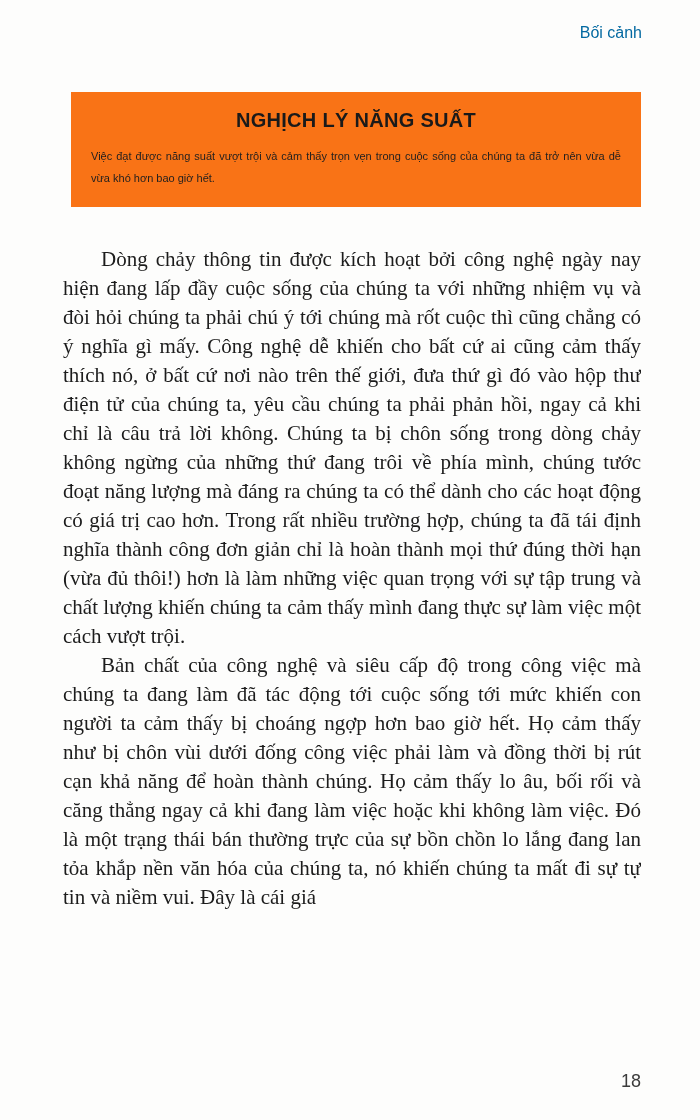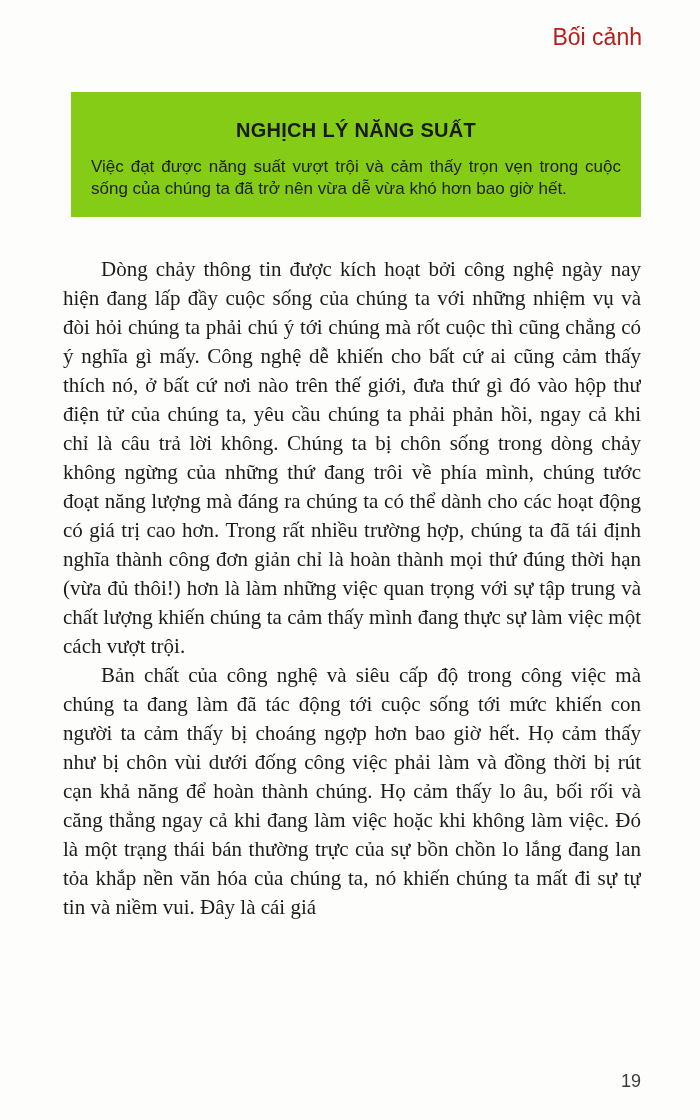--- a/index.html
+++ b/index.html
@@ -16,22 +16,22 @@
     height: 1120px;
     background: #fdfdfc;
     overflow: hidden;
   }
 
   .running-header {
     position: absolute;
     top: 24px;
     right: 58px;
     font-family: "Liberation Sans", sans-serif;
-    font-size: 23px;
-    color: #b91c1c;
+    font-size: 16px;
+    color: #0369a1;
   }
 
   .content {
     position: absolute;
     top: 70px;
     left: 63px;
     width: 578px;
     height: 990px;
     overflow: hidden;
   }
@@ -42,38 +42,38 @@
     line-height: 29px;
     color: #1c1c1c;
     text-align: justify;
     text-indent: 38px;
   }
 
   .body-par + .body-par { }
 
   .callout {
     margin: 22px 0 38px 8px;
-    background: #84cc16;
-    padding: 25px 20px 18px 20px;
+    background: #f97316;
+    padding: 15px 20px 18px 20px;
   }
 
   .callout-title {
     font-family: "Liberation Sans", "DejaVu Sans", sans-serif;
     font-weight: bold;
     font-size: 20px;
     line-height: 26px;
     letter-spacing: 0.3px;
     text-align: center;
     color: #1a1a1a;
     margin-bottom: 13px;
   }
 
   .callout-body {
     font-family: "Liberation Sans", "DejaVu Sans", sans-serif;
-    font-size: 17px;
+    font-size: 11px;
     line-height: 21.5px;
     color: #1f1f1f;
     text-align: justify;
   }
 
   .page-number {
     position: absolute;
     bottom: 28px;
     right: 59px;
     font-family: "Liberation Sans", sans-serif;
@@ -96,15 +96,15 @@
       <div class="callout-title">NGHỊCH LÝ NĂNG SUẤT</div>
       <div class="callout-body">Việc đạt được năng suất vượt trội và cảm thấy trọn vẹn trong cuộc sống của chúng ta đã trở nên vừa dễ vừa khó hơn bao giờ hết.</div>
     </div>
 
     <p class="body-par">Dòng chảy thông tin được kích hoạt bởi công nghệ ngày nay hiện đang lấp đầy cuộc sống của chúng ta với những nhiệm vụ và đòi hỏi chúng ta phải chú ý tới chúng mà rốt cuộc thì cũng chẳng có ý nghĩa gì mấy. Công nghệ dễ khiến cho bất cứ ai cũng cảm thấy thích nó, ở bất cứ nơi nào trên thế giới, đưa thứ gì đó vào hộp thư điện tử của chúng ta, yêu cầu chúng ta phải phản hồi, ngay cả khi chỉ là câu trả lời không. Chúng ta bị chôn sống trong dòng chảy không ngừng của những thứ đang trôi về phía mình, chúng tước đoạt năng lượng mà đáng ra chúng ta có thể dành cho các hoạt động có giá trị cao hơn. Trong rất nhiều trường hợp, chúng ta đã tái định nghĩa thành công đơn giản chỉ là hoàn thành mọi thứ đúng thời hạn (vừa đủ thôi!) hơn là làm những việc quan trọng với sự tập trung và chất lượng khiến chúng ta cảm thấy mình đang thực sự làm việc một cách vượt trội.</p>
 
     <p class="body-par">Bản chất của công nghệ và siêu cấp độ trong công việc mà chúng ta đang làm đã tác động tới cuộc sống tới mức khiến con người ta cảm thấy bị choáng ngợp hơn bao giờ hết. Họ cảm thấy như bị chôn vùi dưới đống công việc phải làm và đồng thời bị rút cạn khả năng để hoàn thành chúng. Họ cảm thấy lo âu, bối rối và căng thẳng ngay cả khi đang làm việc hoặc khi không làm việc. Đó là một trạng thái bán thường trực của sự bồn chồn lo lắng đang lan tỏa khắp nền văn hóa của chúng ta, nó khiến chúng ta mất đi sự tự tin và niềm vui. Đây là cái giá</p>
 
   </div>
 
-  <div class="page-number">19</div>
+  <div class="page-number">18</div>
 
 </div>
 
 </body></html>

